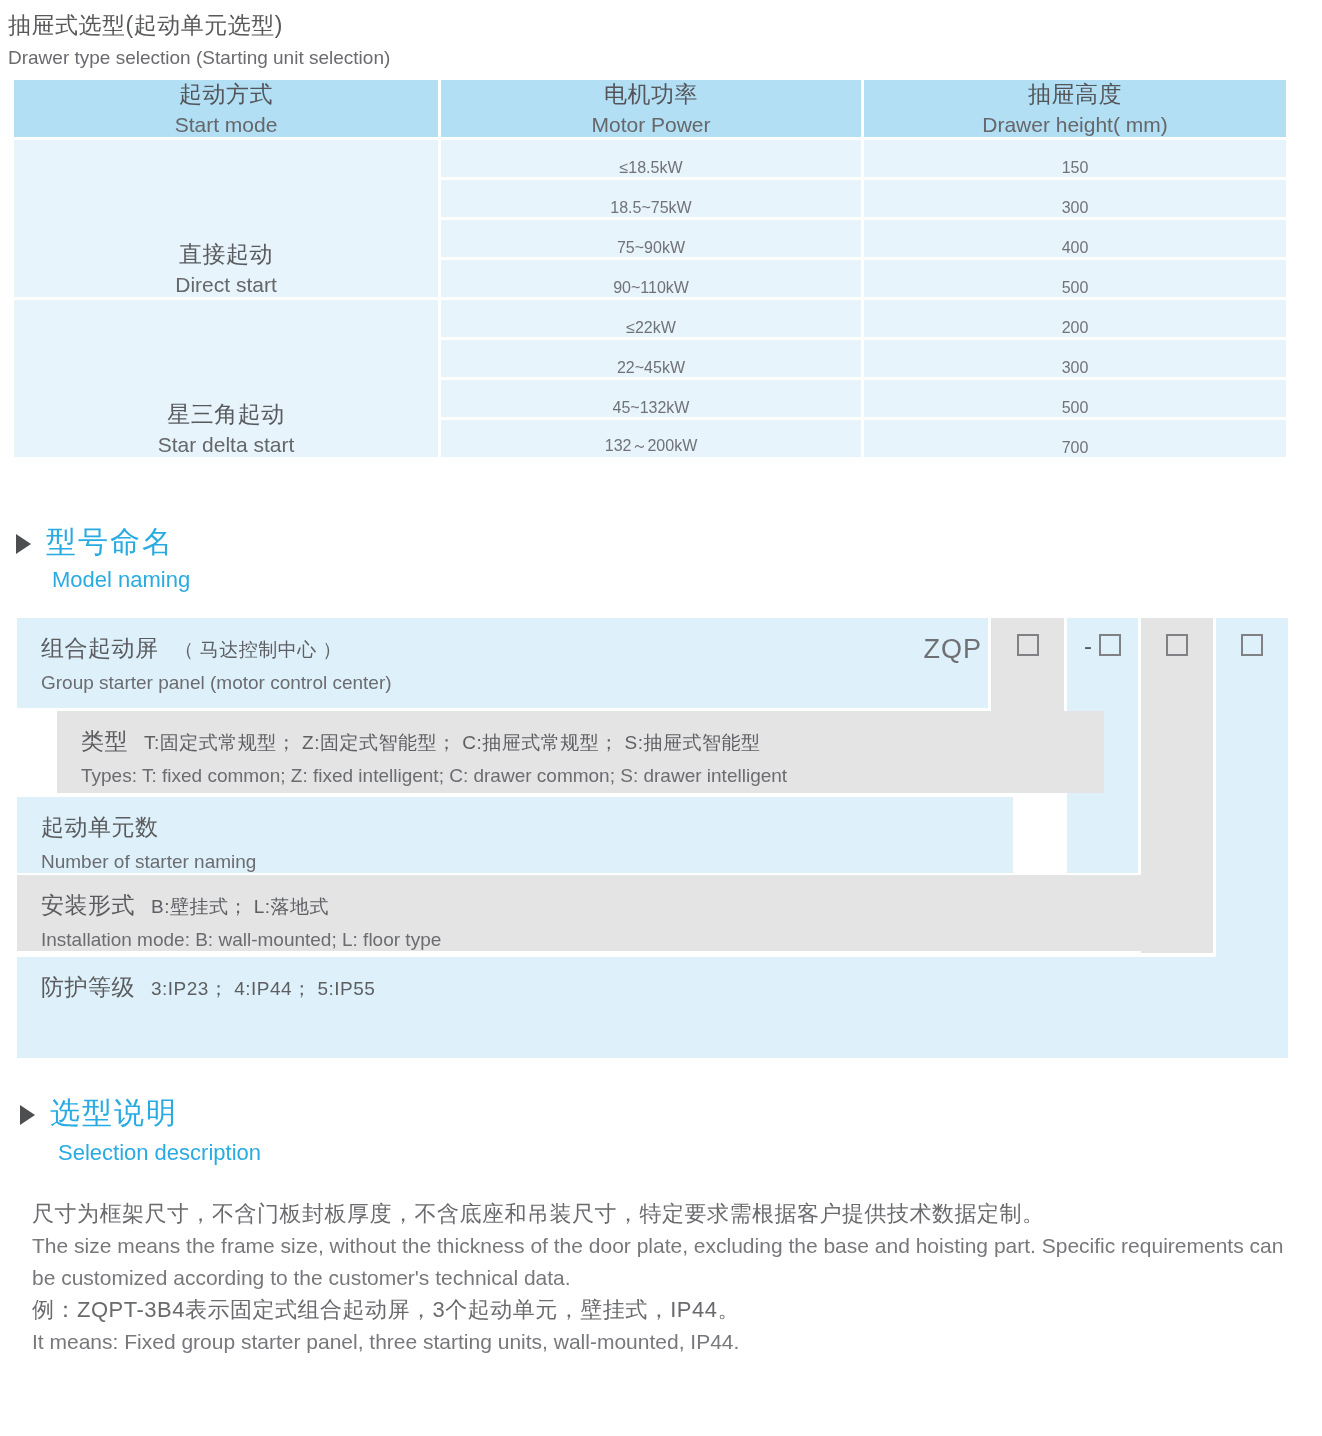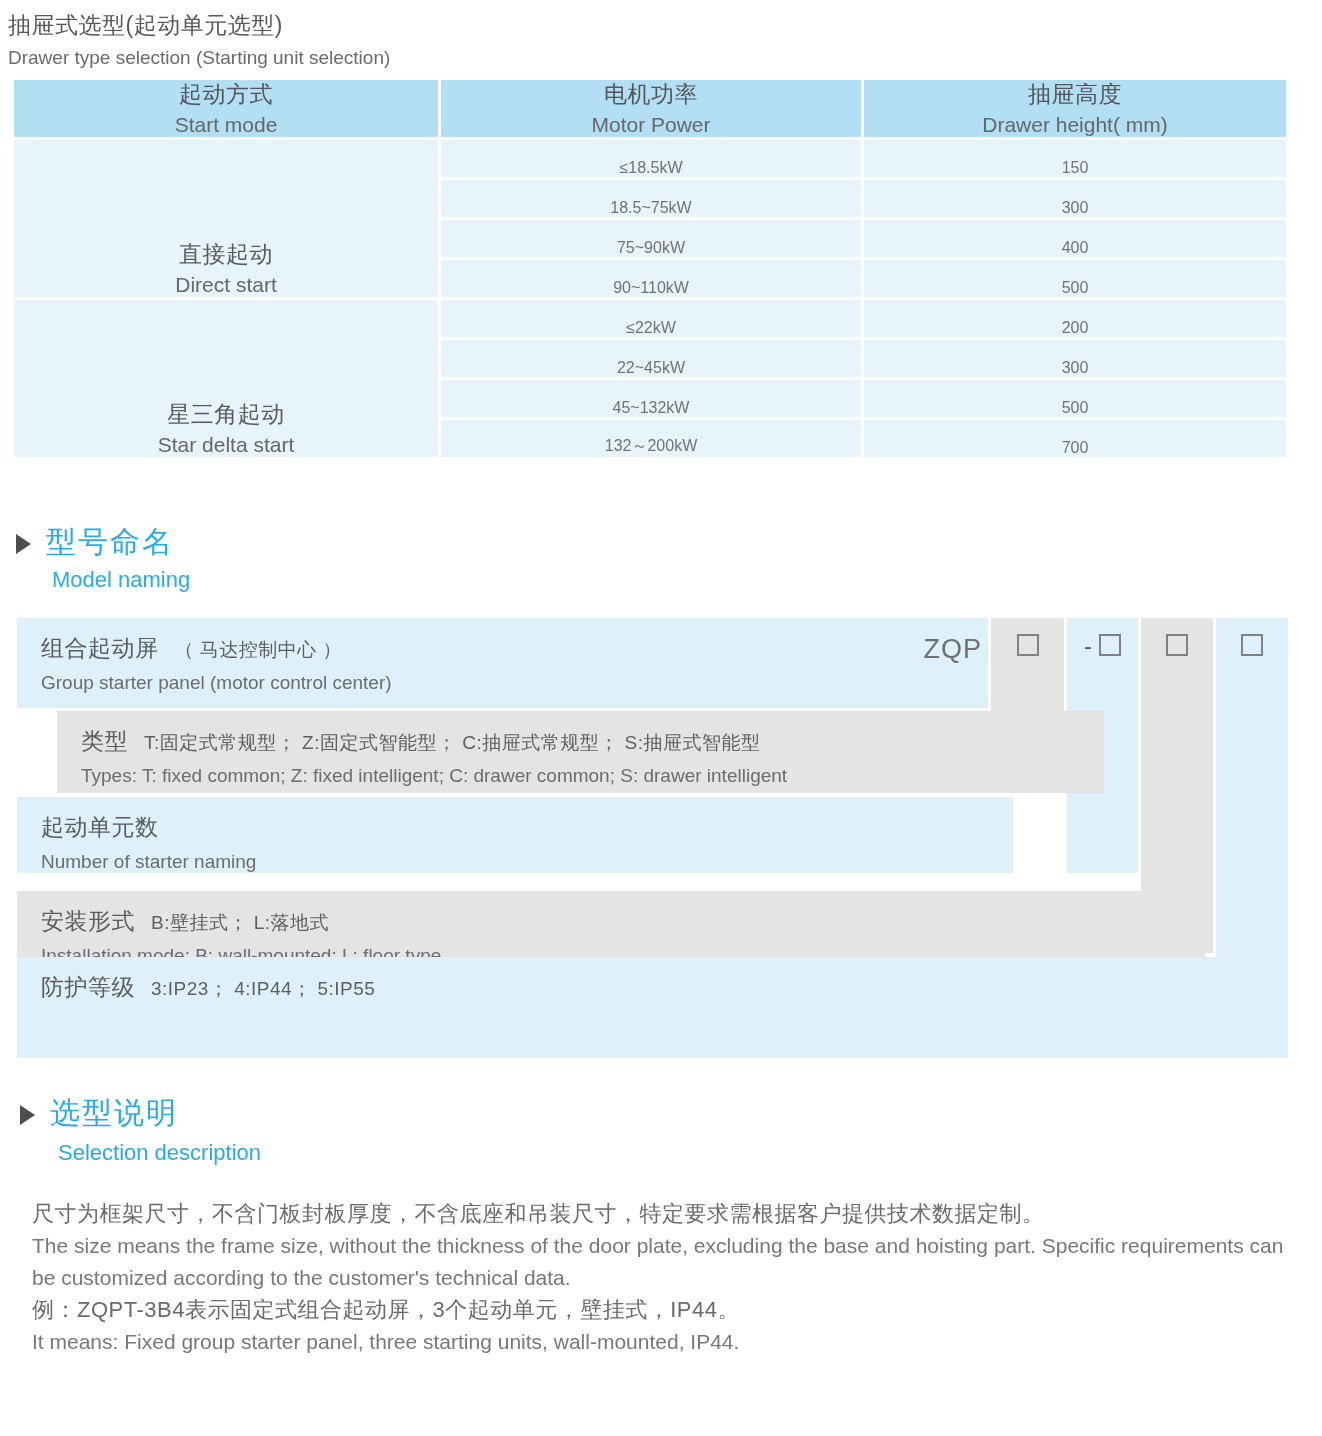--- a/index.html
+++ b/index.html
@@ -49,21 +49,21 @@
   .sec-title-en { font-size:22px; color:#29abe2; }
 
   
   .naming { left:17px; top:618px; width:1271px; height:420px; }
   .band, .strip { position:absolute; }
   .bg-blue { background:#def1fa; }
   .bg-gray { background:#e4e4e5; }
   .b1 { left:0; top:0;    width:971px;  height:90px; }
   .b2 { left:8px; top:93px;  width:1047px; height:82px;margin-left:32px; }
   .b3 { left:0; top:179px; width:996px; height:76px; }
-  .b4 { left:0; top:273px; width:1188px; height:76px; }
+  .b4 { left:0; top:257px; width:1188px; height:76px; }
   .b5 { left:0; top:339px; width:1271px; height:101px; }
   .s1 { left:974px;  top:0; width:73px; height:175px; }
   .s2 { left:1050px; top:0; width:71px; height:255px; }
   .s3 { left:1124px; top:0; width:72px; height:335px; }
   .s4 { left:1199px; top:0; width:72px; height:420px; }
   .band { padding:15px 0 0 24px; }
   .lbl-line { display:flex; align-items:baseline; }
   .lbl-zh { font-size:23px; color:#5a5b5e; letter-spacing:.5px; }
   .lbl-detail { font-size:19px; color:#5e5f62; margin-left:16px; letter-spacing:.5px; }
   .lbl-en { font-size:19px; color:#6b6c70; margin-top:8px; }

